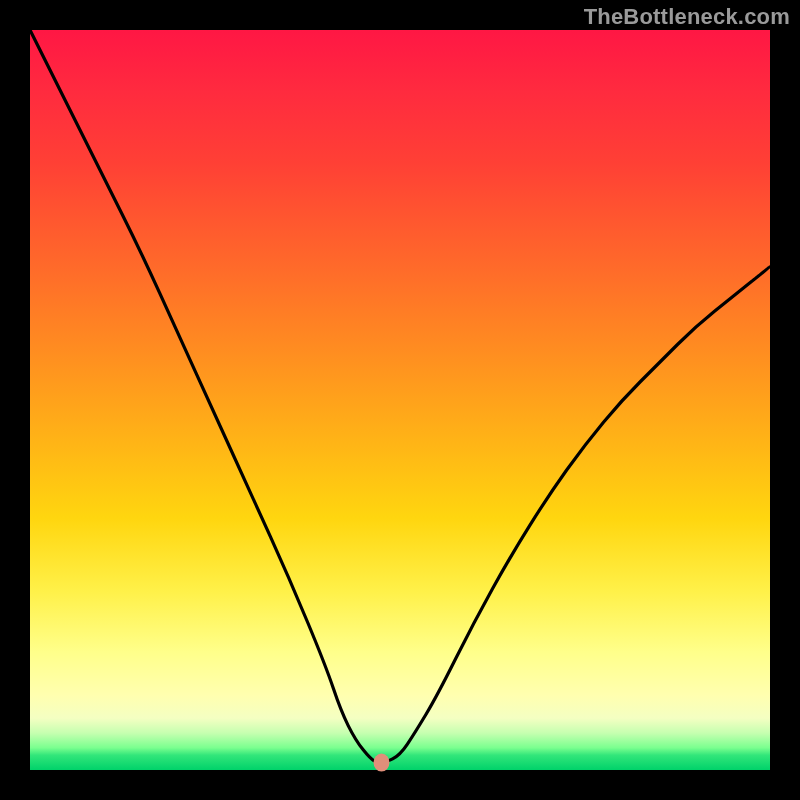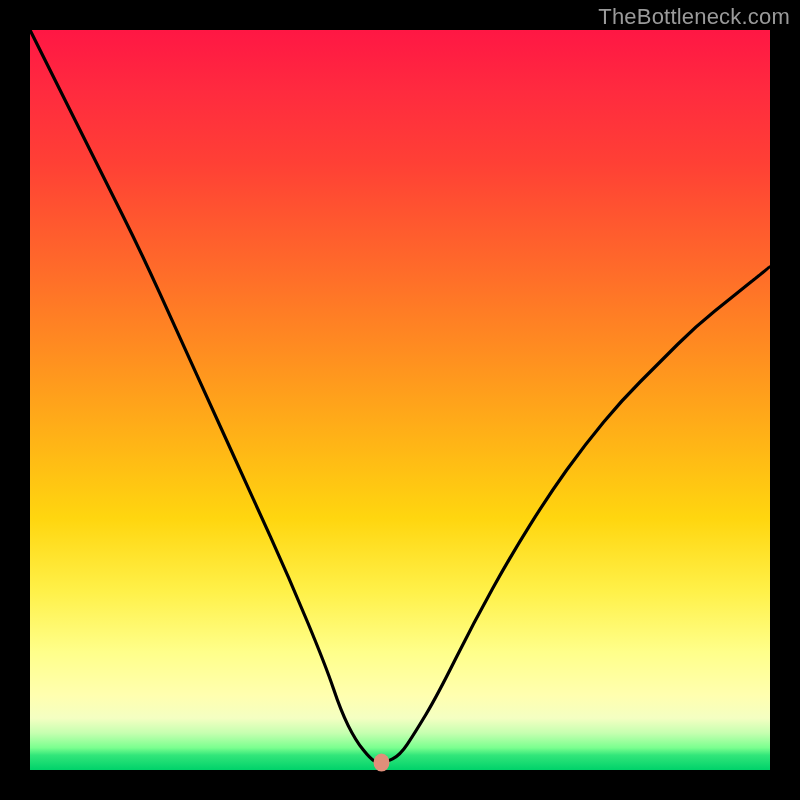--- a/index.html
+++ b/index.html
@@ -60,21 +60,21 @@
   .marker {
     fill: #e08f7a;
     stroke: none;
   }
   .attribution {
     position: absolute;
     top: 4px;
     right: 10px;
     color: #9a9a9a;
     font-size: 22px;
-    font-weight: 400;
+    font-weight: 700;
     letter-spacing: 0.2px;
     user-select: none;
   }
 </style>
 </head>
 <body>
 
 <div class="frame">
 
   <div class="attribution">TheBottleneck.com</div>

